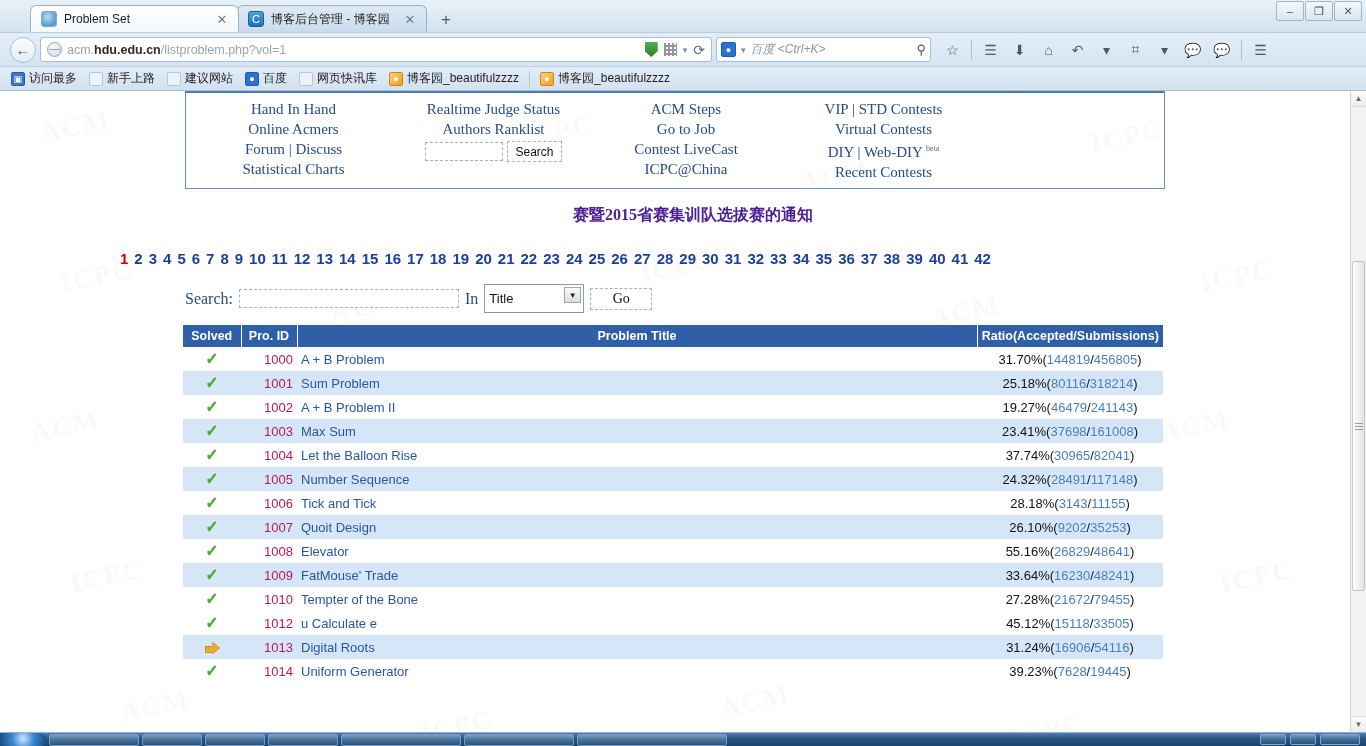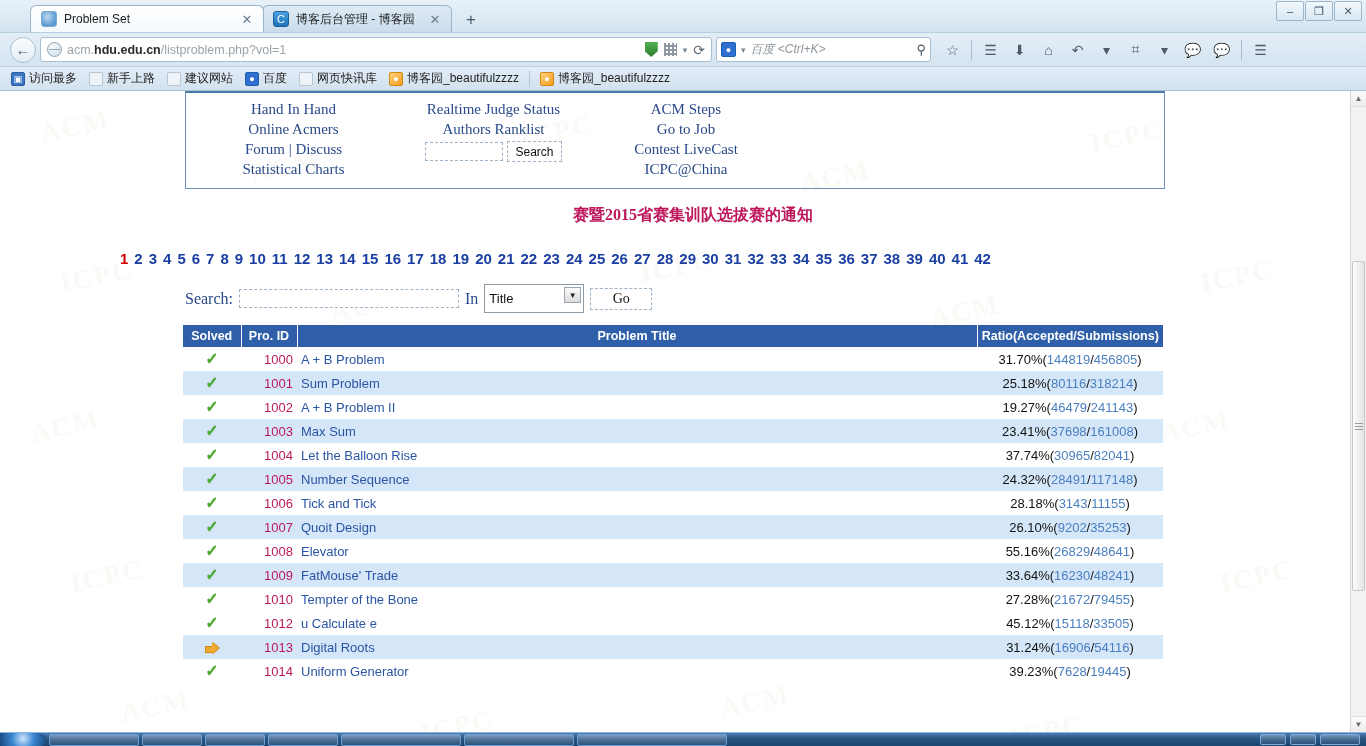--- a/index.html
+++ b/index.html
@@ -37,21 +37,21 @@
     border: 1px solid #9ab4cc;
     border-bottom: none;
     border-radius: 6px 6px 0 0;
     font-size: 12px;
     color: #1c1c1c;
     position: relative;
     white-space: nowrap;
   }
   .tab.active {
     background: linear-gradient(180deg,#ffffff 0%, #f4f9fd 100%);
-    width: 234px;
+    width: 209px;
     z-index: 3;
   }
   .tab.inactive {
     background: linear-gradient(180deg,#dfeaf5 0%, #c9dcec 100%);
     width: 190px;
     margin-left: -2px;
     z-index: 2;
   }
   .tab-favicon {
     width: 16px; height: 16px;
@@ -670,25 +670,40 @@
           </div>
         </div>
 
         <div class="navcol c3">
           <a class="navlink">ACM Steps</a>
           <a class="navlink">Go to Job</a>
           <a class="navlink">Contest LiveCast</a>
           <a class="navlink">ICPC@China</a>
         </div>
 
+        <div class="navcol c4">
+          <div>
+            <a class="navlink">VIP</a>
+            <span class="navsep">|</span>
+            <a class="navlink">STD Contests</a>
+          </div>
+          <a class="navlink">Virtual Contests</a>
+          <div>
+            <a class="navlink">DIY</a>
+            <span class="navsep">|</span>
+            <a class="navlink">Web-DIY</a>
+            <span class="beta">beta</span>
+          </div>
+          <a class="navlink">Recent Contests</a>
+        </div>
 
       </div>
 
       <div class="announce">
-        <a style="color:#be185d;text-decoration:none">赛暨2015省赛集训队选拔赛的通知</a>
+        <a style="color:#4c1d95;text-decoration:none">赛暨2015省赛集训队选拔赛的通知</a>
       </div>
 
       <div class="pager" id="pager"><a class="cur">1</a><a>2</a><a>3</a><a>4</a><a>5</a><a>6</a><a>7</a><a>8</a><a>9</a><a>10</a><a>11</a><a>12</a><a>13</a><a>14</a><a>15</a><a>16</a><a>17</a><a>18</a><a>19</a><a>20</a><a>21</a><a>22</a><a>23</a><a>24</a><a>25</a><a>26</a><a>27</a><a>28</a><a>29</a><a>30</a><a>31</a><a>32</a><a>33</a><a>34</a><a>35</a><a>36</a><a>37</a><a>38</a><a>39</a><a>40</a><a>41</a><a>42</a></div>
 
       <div class="searchline">
         <span>Search:</span>
         <input class="s-input" value="" style="">
         <span class="s-in-label">In</span>
         <div class="s-select">
           <span>Title</span>

